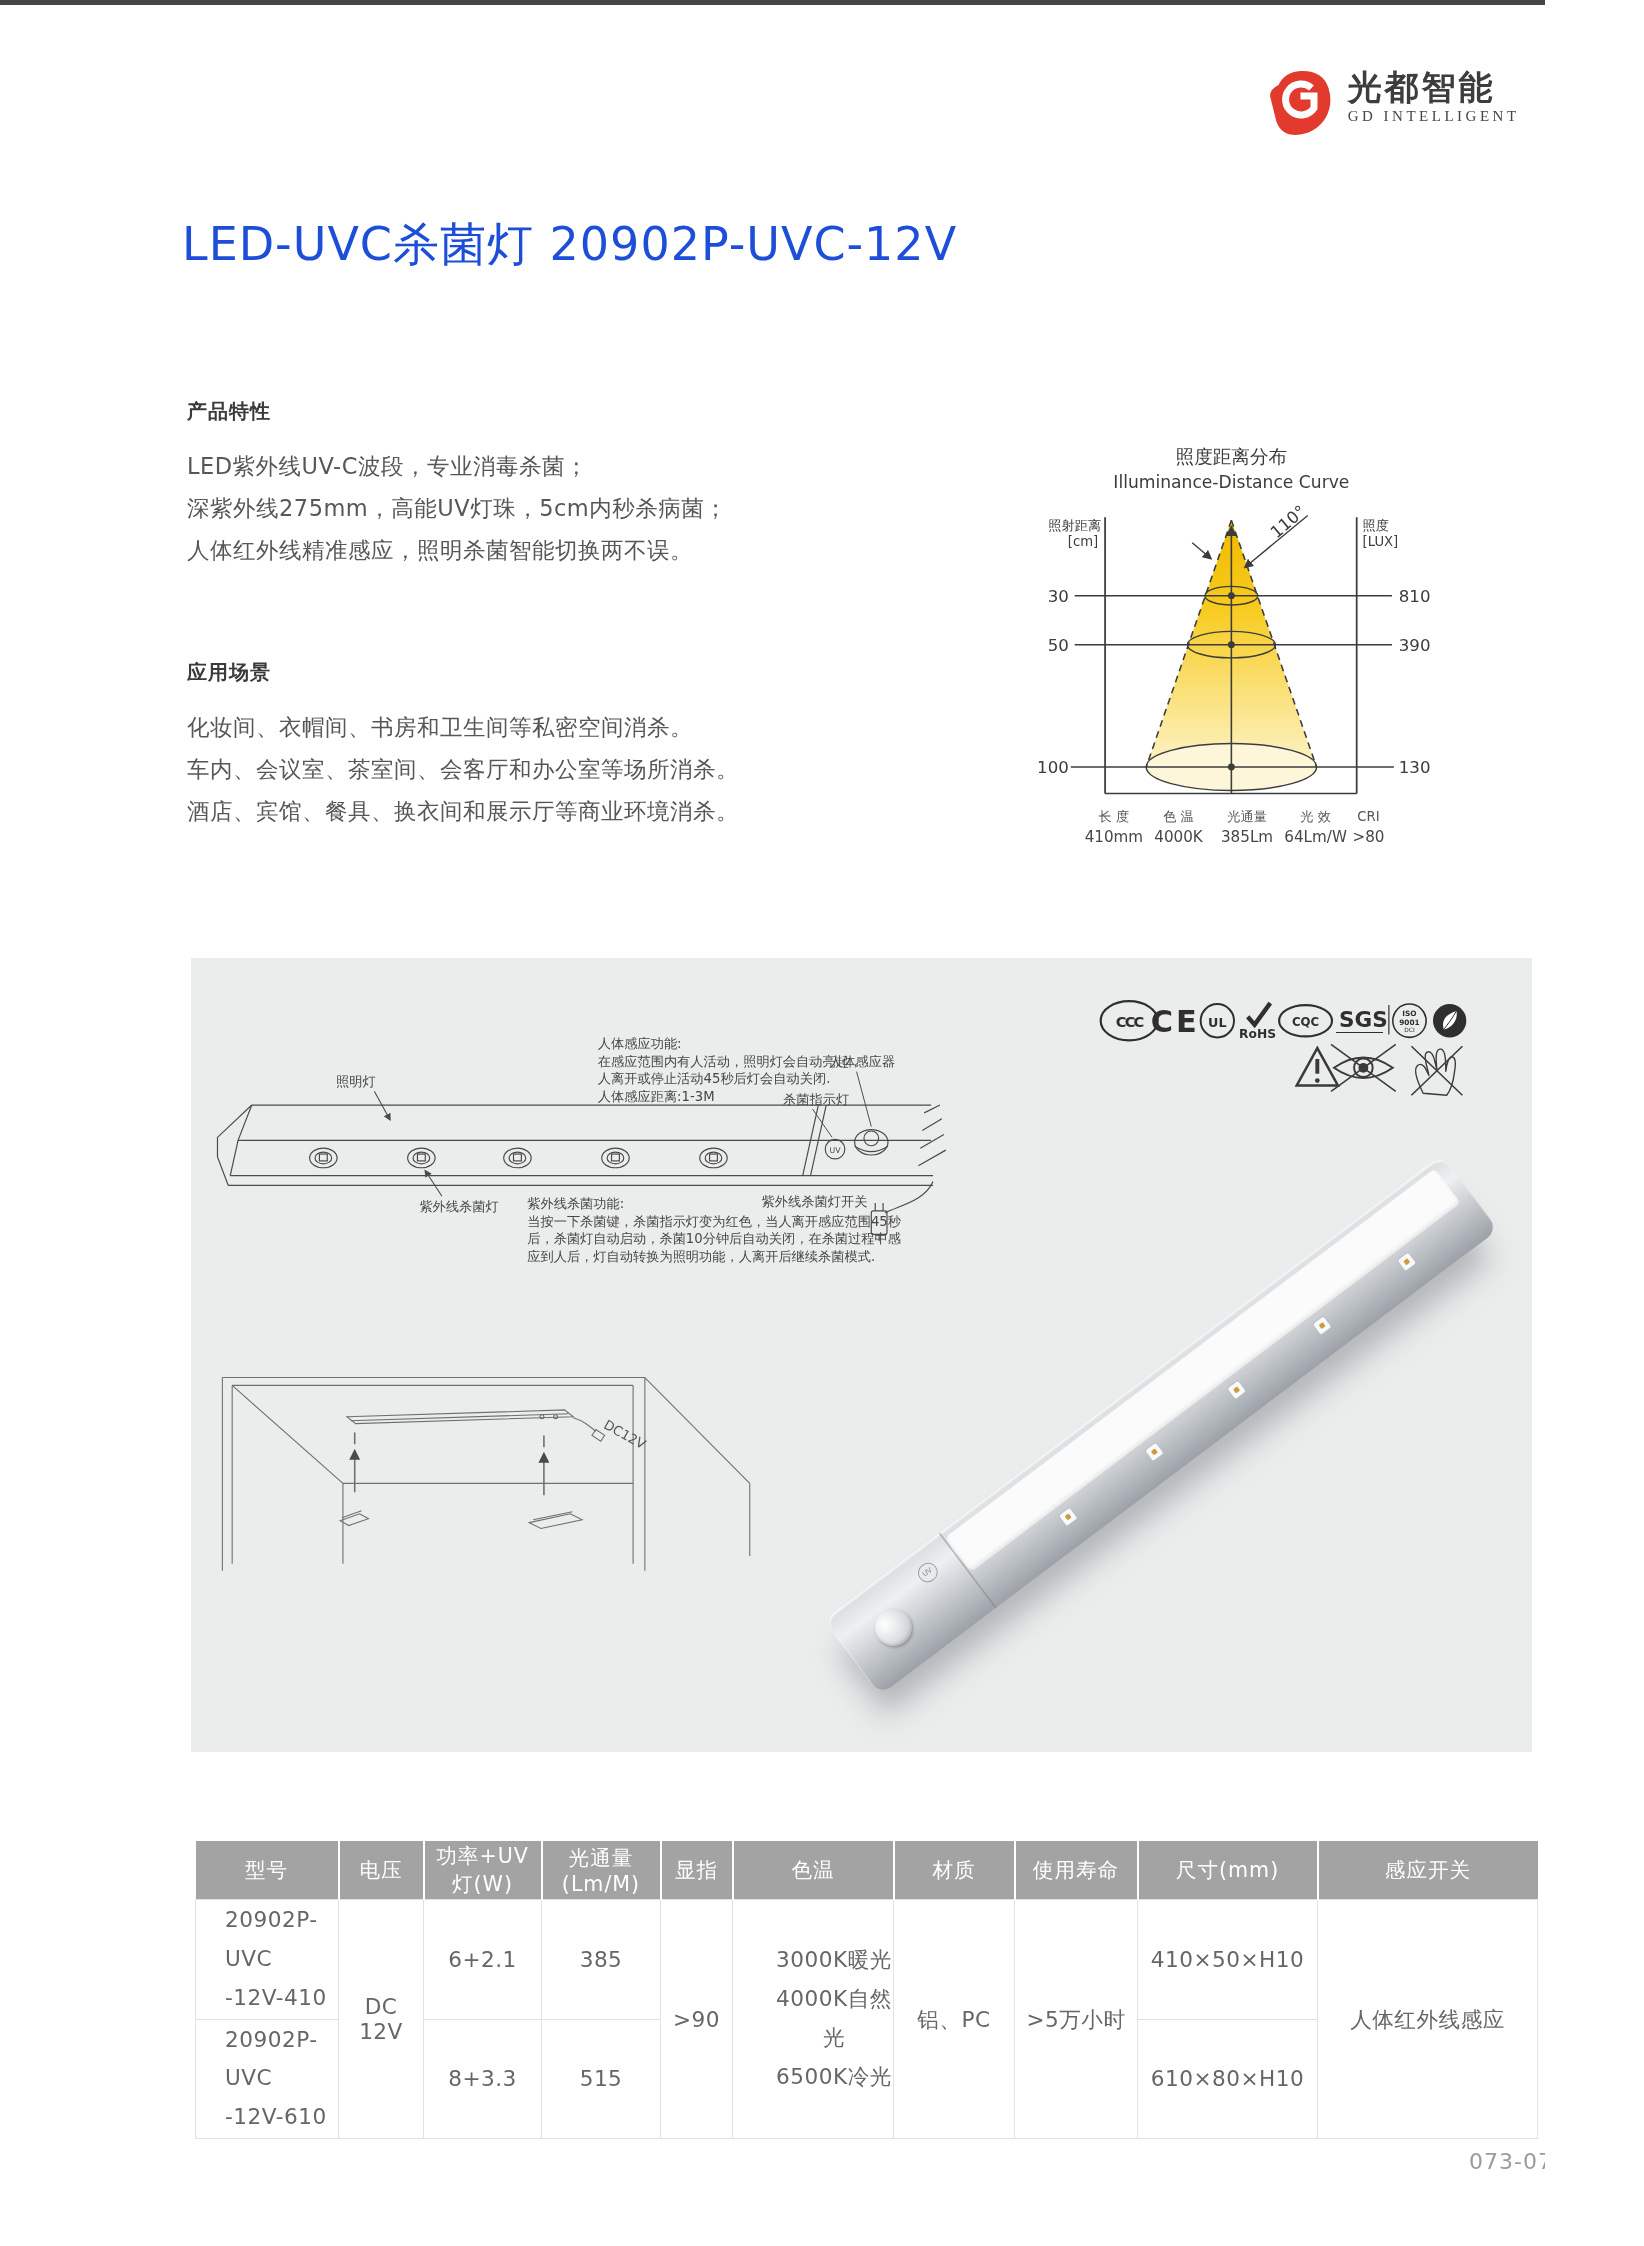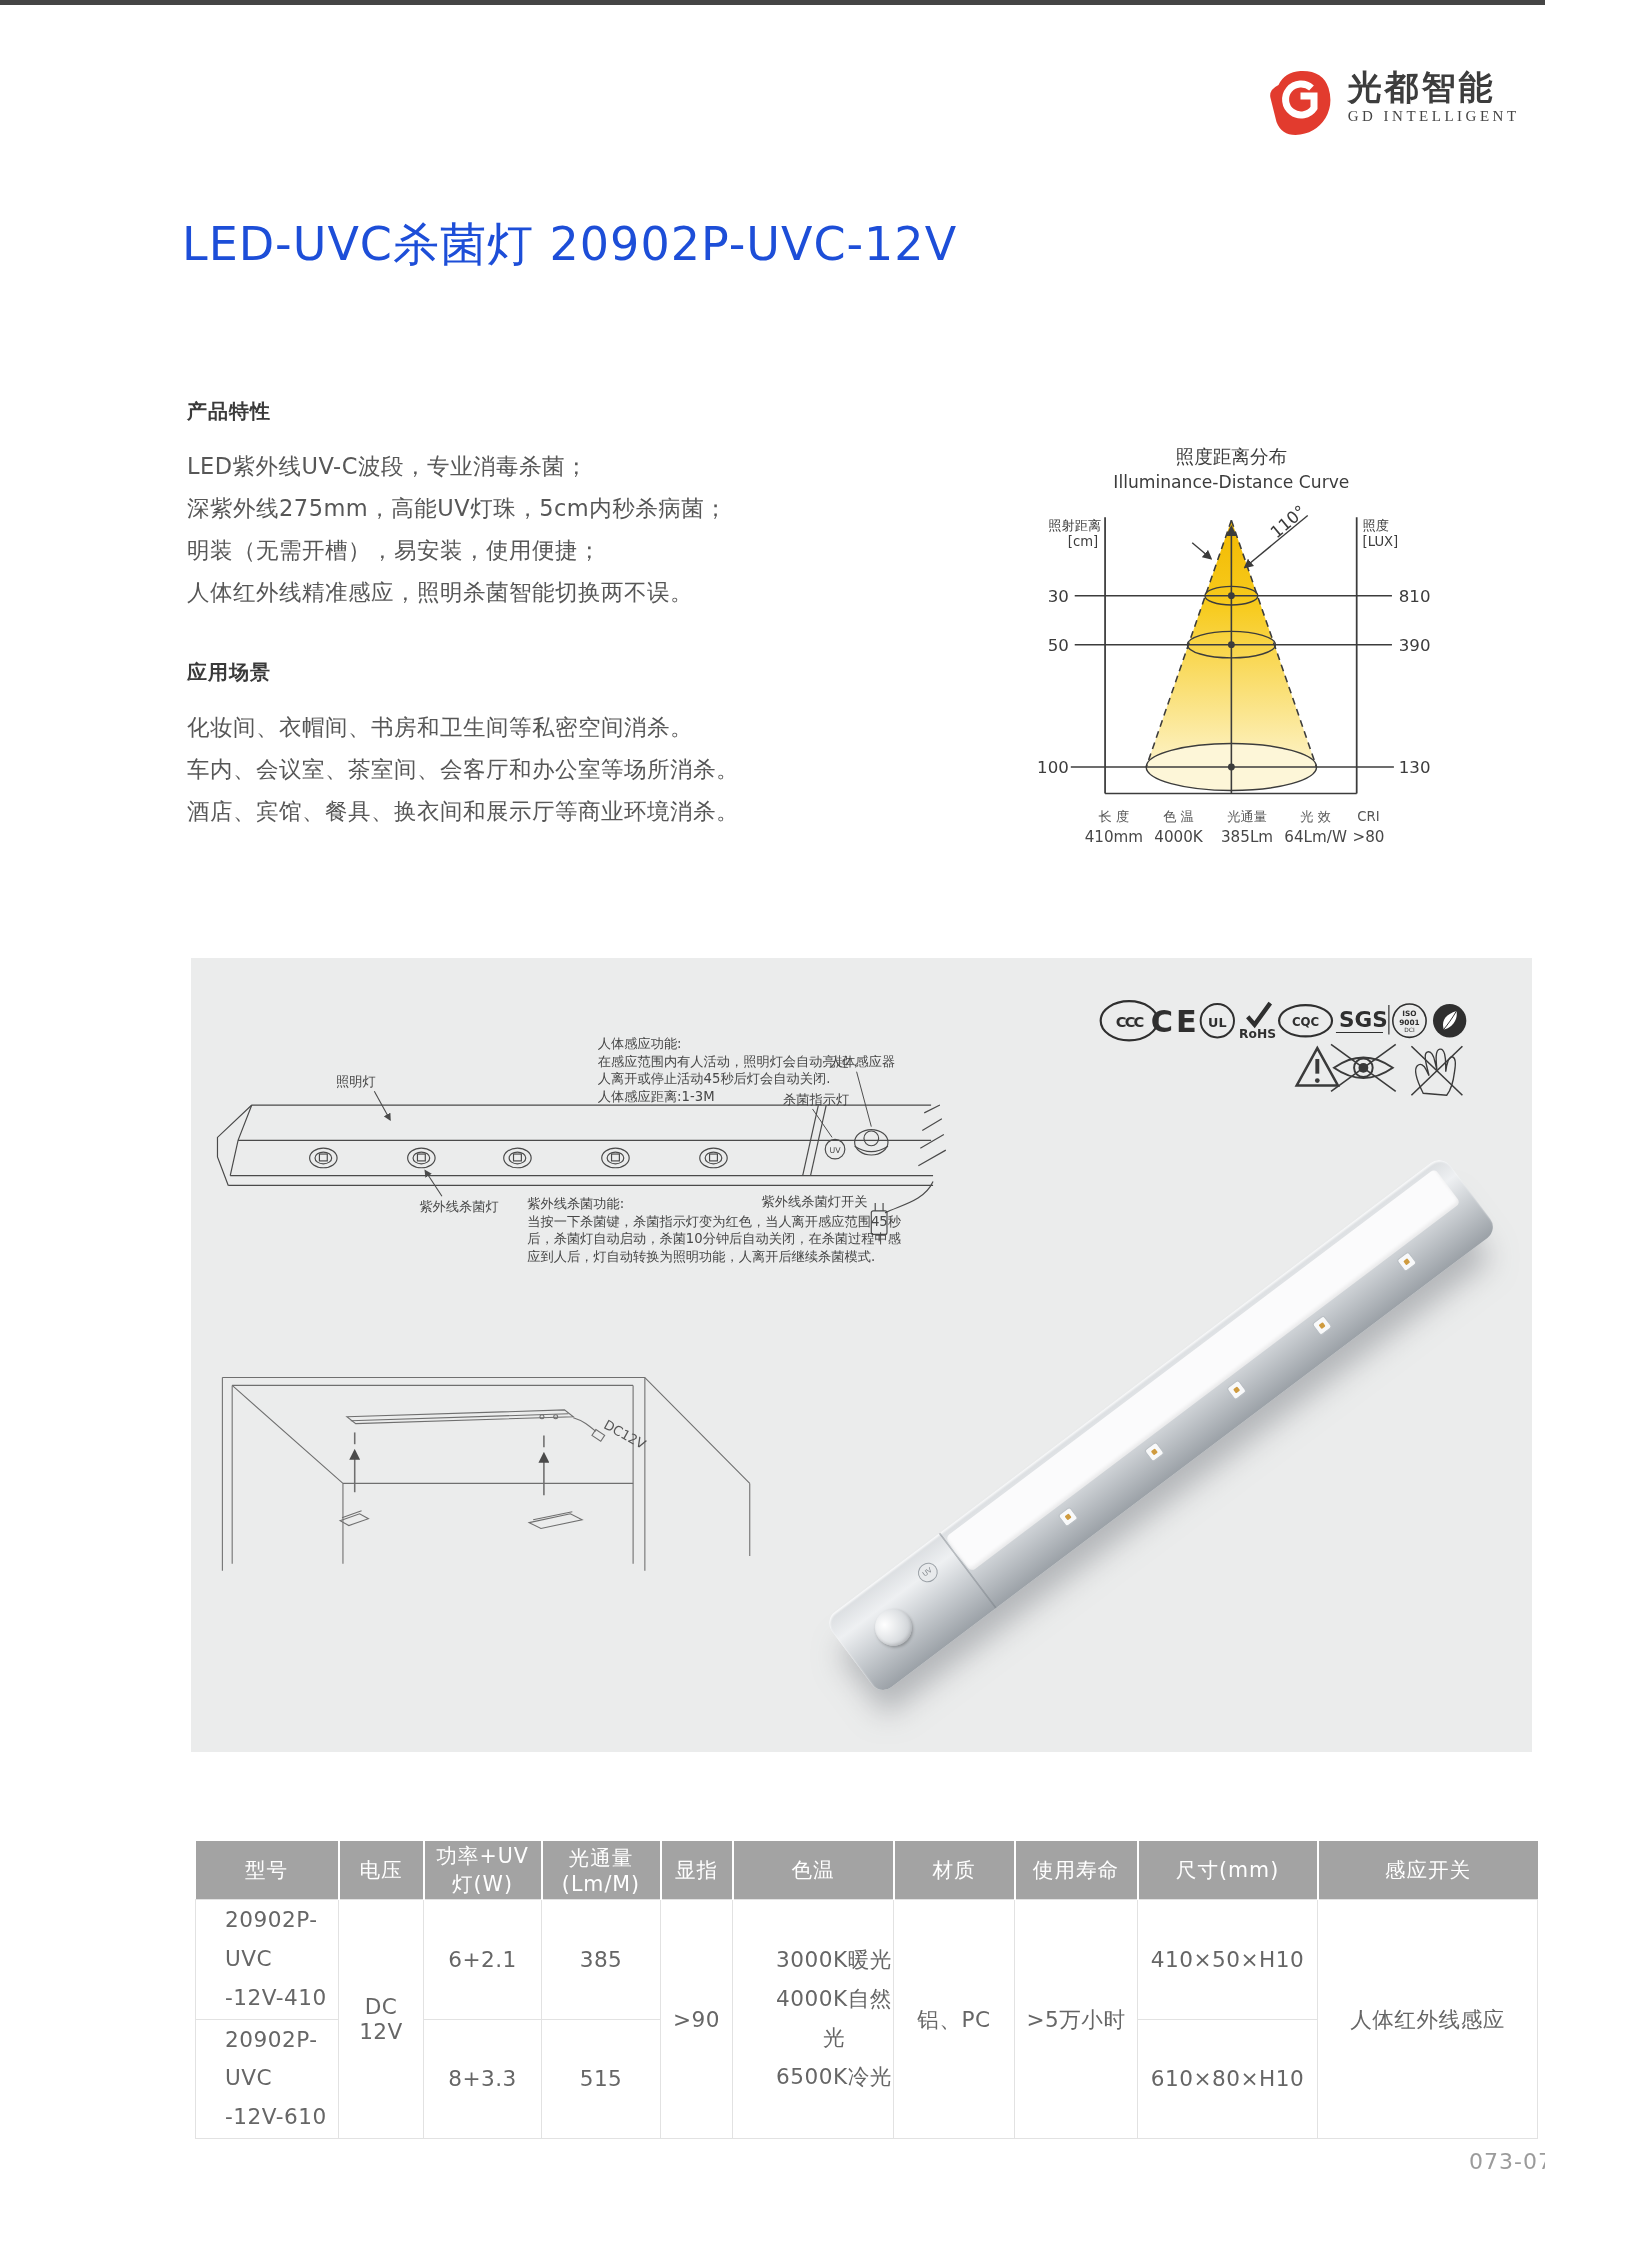--- a/index.html
+++ b/index.html
@@ -81,21 +81,20 @@
       <div class="logo-en">GD INTELLIGENT</div>
     </div>
   </div>
 
   <h1 class="title">LED-UVC杀菌灯 20902P-UVC-12V</h1>
 
   <section class="sec" id="features">
     <h2>产品特性</h2>
     <p>LED紫外线UV-C波段，专业消毒杀菌；</p>
     <p>深紫外线275mm，高能UV灯珠，5cm内秒杀病菌；</p>
-    <p>明装（无需开槽），易安装，使用便捷；</p>
     <p>人体红外线精准感应，照明杀菌智能切换两不误。</p>
   </section>
 
   <section class="sec" id="applications">
     <h2>应用场景</h2>
     <p>化妆间、衣帽间、书房和卫生间等私密空间消杀。</p>
     <p>车内、会议室、茶室间、会客厅和办公室等场所消杀。</p>
     <p>酒店、宾馆、餐具、换衣间和展示厅等商业环境消杀。</p>
   </section>
 

